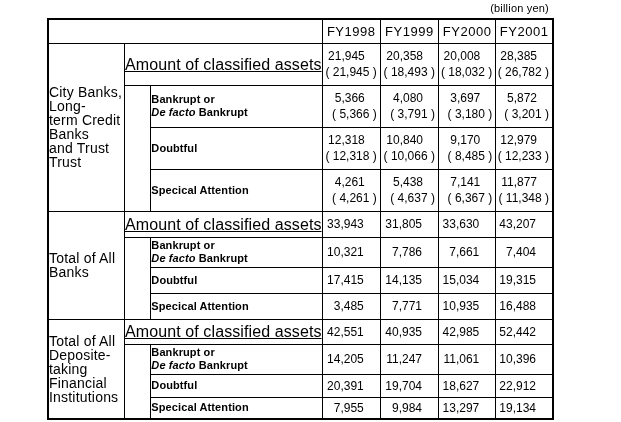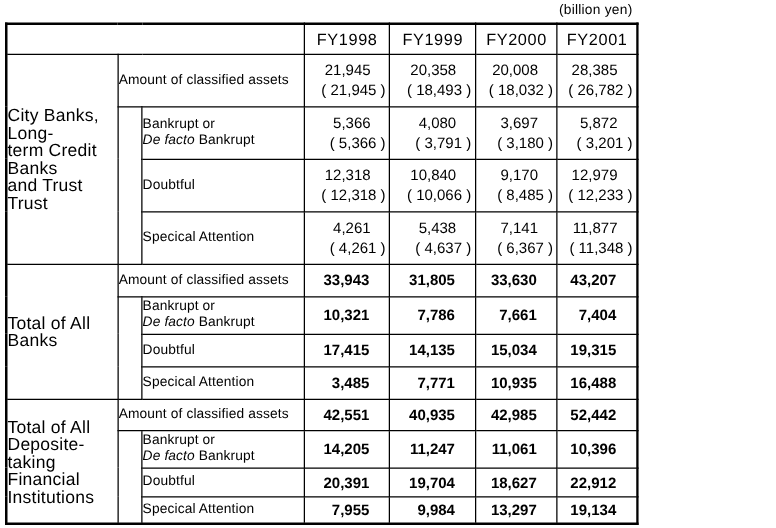--- a/index.html
+++ b/index.html
@@ -2,21 +2,21 @@
 <html><head>
 <meta charset="utf-8">
 <style>
   * { box-sizing: border-box; }
   html, body { margin: 0; padding: 0; }
   body {
     width: 621px; height: 422px;
     background: #ffffff; color: #000000;
     font-family: "Liberation Sans", "DejaVu Sans", sans-serif;
   }
-  .page { position: relative; width: 511px; height: 422px; overflow: hidden; }
+  .page { position: relative; width: 511px; height: 422px; overflow: hidden; margin-left: 43px; }
   .unit-note {
     position: absolute; top: 2px; right: 5px;
     font-size: 11px; letter-spacing: 0.2px;
   }
   table.main {
     position: absolute; top: 18px; left: 4px;
     border-collapse: collapse; table-layout: fixed;
   }
   table.main td { border: 1px solid #000; padding: 0; vertical-align: middle; }
   table.main { border: 2px solid #000; }
@@ -29,36 +29,36 @@
   tr.h23 { height: 23px; }
   tr.h22 { height: 22px; }
 
   td.fy { text-align: center; font-size: 13px; letter-spacing: 0.5px; }
 
   td.group {
     vertical-align: top; font-size: 14px; line-height: 14px;
     padding: 5px 2px 0 4px; letter-spacing: 0.2px;
   }
   td.amount {
-    vertical-align: top; font-size: 11px; line-height: 13px;
-    padding: 4px 0 0 3px; white-space: nowrap; letter-spacing: 0.1px;
+    vertical-align: top; font-size: 16px; line-height: 13px;
+    padding: 4px 0 0 3px; white-space: nowrap; letter-spacing: 0.1px; text-decoration: underline;
   }
   td.indent { border-top-style: hidden; }
   td.sub {
     vertical-align: top; font-size: 11px; line-height: 13px;
-    padding: 3px 2px 0 3px; letter-spacing: 0.1px;
+    padding: 3px 2px 0 3px; letter-spacing: 0.1px; font-weight: bold;
   }
   td.sub i { font-style: italic; }
 
   td.num { text-align: right; font-size: 12px; }
   td.num .main  { line-height: 16px; }
   td.num .paren { line-height: 16px; }
   td.two .main  { padding-right: 15px; }
   td.two .paren { padding-right: 3px; }
-  td.one .main  { padding-right: 16px; font-weight: bold; }
+  td.one .main  { padding-right: 16px; }
 
   td.sec-top { border-top: 2px solid #000; }
 </style>
 </head>
 <body>
 
 <div class="page">
   <div class="unit-note">(billion yen)</div>
 
   <table class="main">

